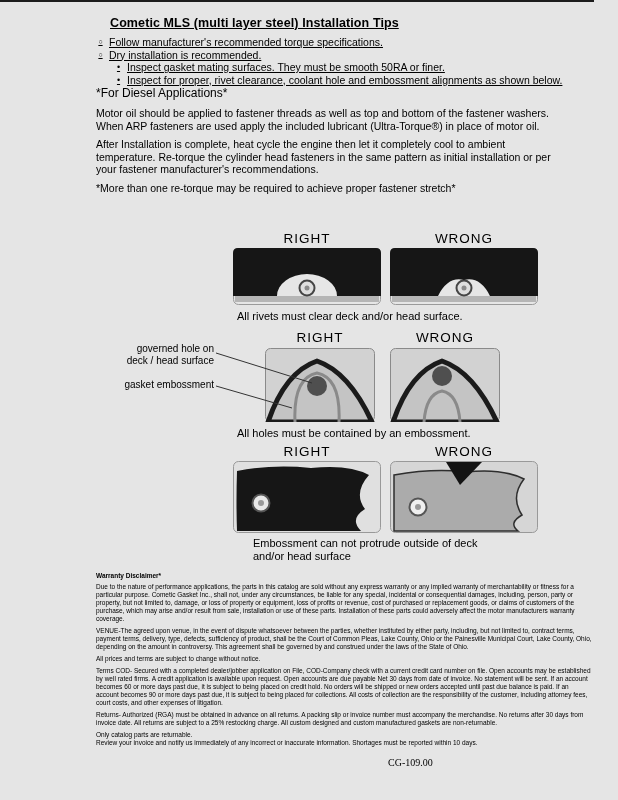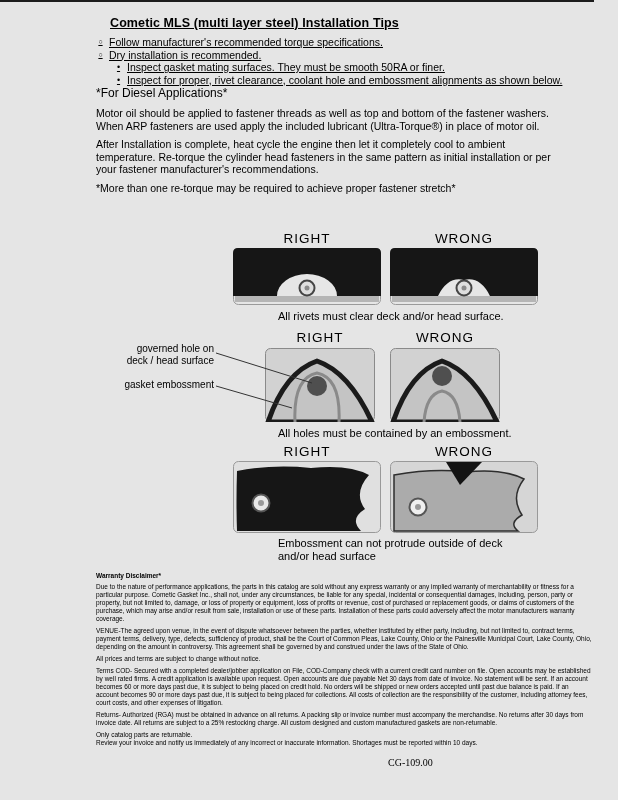--- a/index.html
+++ b/index.html
@@ -21,21 +21,21 @@
   .mk-dot { font-size:9px; line-height:12.5px; }
   .tip.sub { margin-left:18px; }
 
   .diesel-heading { font-size:12px; font-weight:normal; margin:0 0 7px 0; }
   .para { font-size:10.5px; line-height:12.5px; max-width:464px; margin-bottom:6px; }
   .note { font-size:10.5px; line-height:12.5px; margin-top:6px; }
 
   .diagrams { position:absolute; top:229px; left:0; width:618px; height:340px;padding-left:22px; }
   .dg { position:absolute; }
   .dg-header { font-size:13.5px; letter-spacing:1px; text-align:center; }
-  .dg-caption { font-size:11px; line-height:13px;margin-left:41px; }
+  .dg-caption { font-size:11px; line-height:13px; }
   .callout { font-size:10px; line-height:12px; text-align:right; }
   .img-r1 { width:148px; height:57px; display:block; }
   .img-r2 { width:110px; height:74px; display:block; }
   .img-r3 { width:148px; height:72px; display:block; }
   .leader-lines { position:absolute; top:0; left:0; width:618px; height:340px; pointer-events:none; }
 
   .warranty { position:absolute; top:572px; left:96px; width:497px; }
   .w-heading { font-size:6.5px; font-weight:bold; margin-bottom:4px; }
   .w-para { font-size:6.5px; line-height:8px; margin-bottom:4px; }
   .w-para.tight { margin-bottom:0; }
@@ -126,21 +126,21 @@
       <circle cx="28" cy="42" r="8.5" fill="#e8e8e8" stroke="#555555" stroke-width="2"></circle>
       <circle cx="28" cy="42" r="3" fill="#999999"></circle>
     </svg>
     <svg class="dg img-r3" style="left:390px;top:232px;" viewBox="0 0 148 72">
       <rect x="0.5" y="0.5" width="147" height="71" rx="5" fill="#d6d6d6" stroke="#999999"></rect>
       <path d="M4,14 Q44,7 76,11 Q112,7 134,18 Q120,36 132,54 Q118,62 128,70 L4,70 Z" fill="#ababab" stroke="#2e2e2e" stroke-width="1.5"></path>
       <path d="M56,1 L92,1 L70,24 Z" fill="#131313"></path>
       <circle cx="28" cy="46" r="8.5" fill="#efefef" stroke="#555555" stroke-width="2"></circle>
       <circle cx="28" cy="46" r="3" fill="#999999"></circle>
     </svg>
-    <div class="dg dg-caption" style="left:237px;top:308px;width:246px;">Embossment can not protrude outside of deck and/or head surface</div>
+    <div class="dg dg-caption" style="left:253px;top:308px;width:246px;">Embossment can not protrude outside of deck and/or head surface</div>
 
     <svg class="leader-lines" viewBox="0 0 618 340">
       <line x1="216" y1="124" x2="312" y2="154" stroke="#333333" stroke-width="1"></line>
       <line x1="216" y1="157" x2="292" y2="179" stroke="#333333" stroke-width="1"></line>
     </svg>
   </div>
 
   <div class="warranty">
     <div class="w-heading">Warranty Disclaimer*</div>
     <p class="w-para">Due to the nature of performance applications, the parts in this catalog are sold without any express warranty or any implied warranty of merchantability or fitness for a particular purpose.  Cometic Gasket Inc., shall not, under any circumstances, be liable for any special, incidental or consequential damages, including, person, party or property, but not limited to, damage, or loss of property or equipment, loss of profits or revenue, cost of purchased or replacement goods, or claims of customers of the purchase, which may arise and/or result from sale, installation or use of these parts.  Installation of these parts could adversely affect the motor manufacturers warranty coverage.</p>

